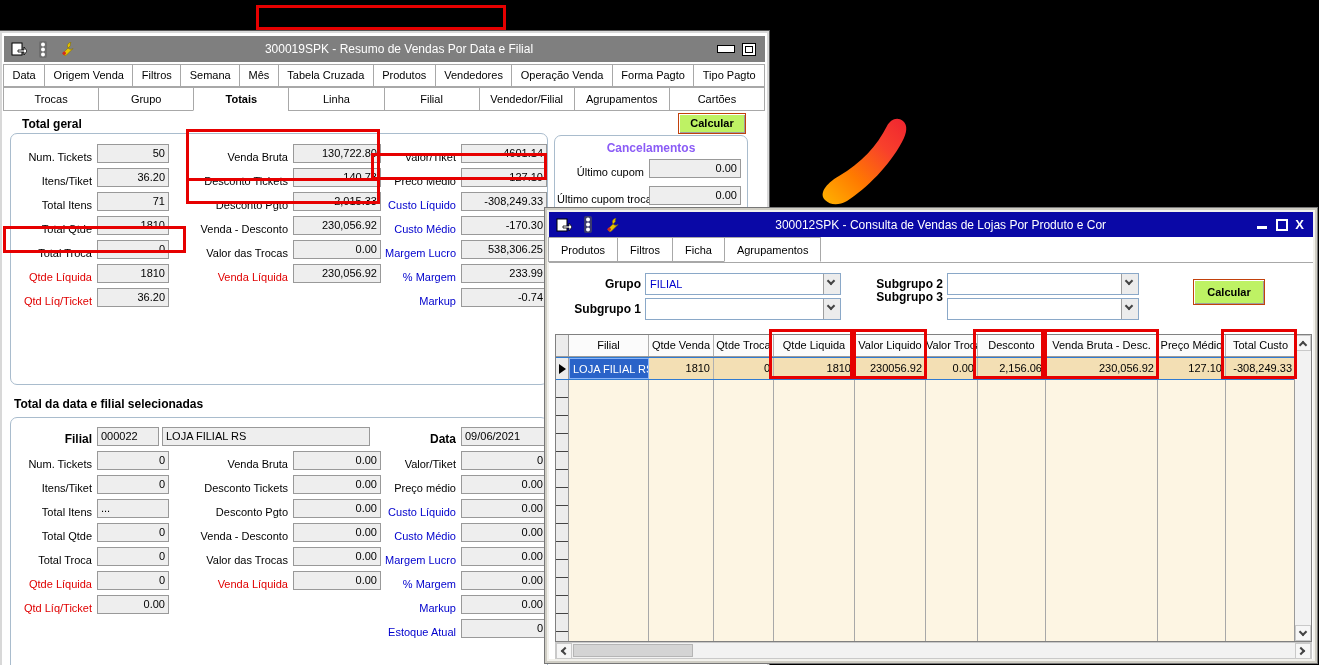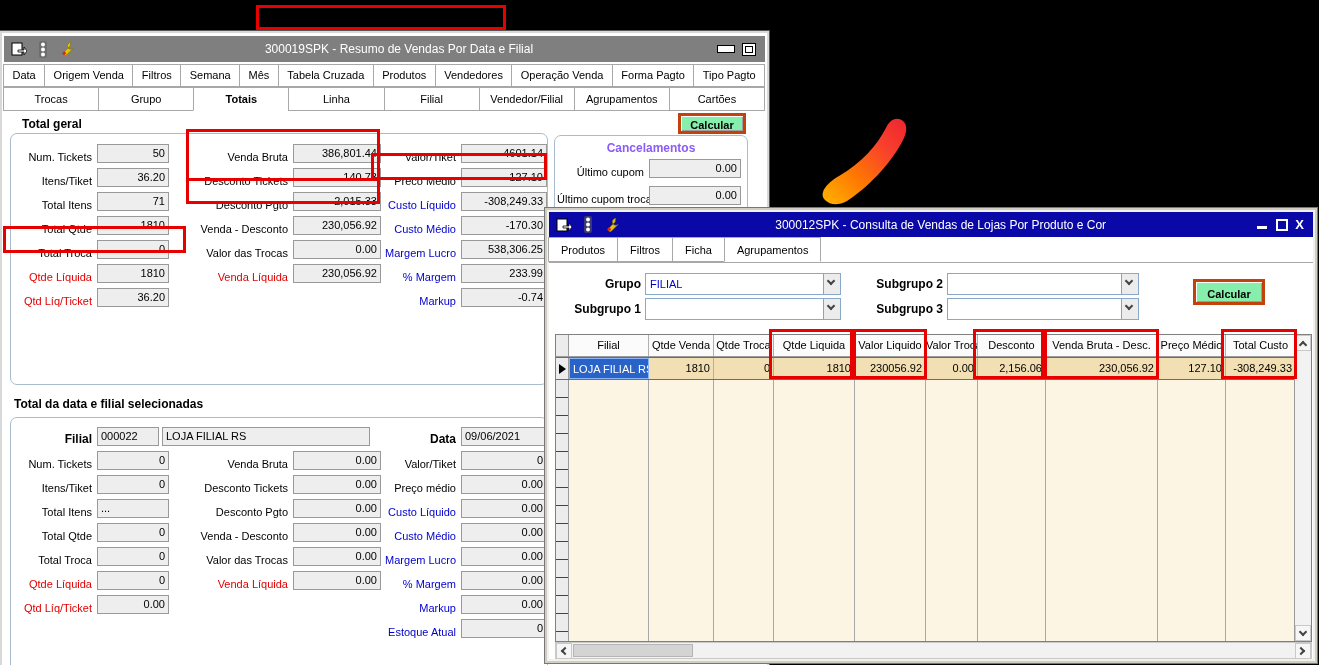--- a/index.html
+++ b/index.html
@@ -37,21 +37,21 @@
   .lb { font-size:11px; text-align:right; padding-right:5px; white-space:nowrap; color:#000; }
   .lb.red { color:#e00000; } .lb.blue { color:#0000cd; } .lb.bold { font-weight:bold; font-size:12px; }
   .fv { height:19px; line-height:17px; background:#eeeeee; border:1px solid #999; font-size:11px; text-align:right; padding:0 3px; white-space:nowrap; overflow:hidden; }
   .fv.left { text-align:left; }
   .c1 .lb { width:84px; } .c1 .fv { width:72px; }
   .c2 .lb { width:100px; } .c2 .fv { width:88px; }
   .c3 .lb { width:84px; } .c3 .fv { width:86px; }
   .cantitle { position:absolute; left:0; right:0; top:5px; text-align:center; color:#8b5cf6; font-weight:bold; font-size:12px; }
   .canrows { position:absolute; left:2px; top:22px; }
   .canrows .lb { width:92px; } .canrows .fv { width:92px; } .canrows .fr { margin-bottom:7px; }
-  .btn { position:absolute; background:#86efac; border:3px solid #c2410c; box-shadow:inset 1px 1px 0 #fff, inset -1px -1px 0 #9d9d9d; font-size:11px; font-weight:bold; text-align:center; font-family:"Liberation Sans", sans-serif; }
+  .btn { position:absolute; background:#bef264; border:1px solid #c2410c; box-shadow:inset 1px 1px 0 #fff, inset -1px -1px 0 #9d9d9d; font-size:11px; font-weight:bold; text-align:center; font-family:"Liberation Sans", sans-serif; }
   .calc1 { left:676px; top:80px; width:68px; height:21px; line-height:19px; }
   .frow-filial .fv.code { width:62px; margin-right:3px; text-align:left; }
   .frow-filial .fv.name { width:208px; text-align:left; }
   .datarow .fv { text-align:left; }
 
   
   .win2 { left:545px; top:208px; width:772px; height:455px; background:#f2f1ec; border:2px solid #cfcdc4; outline:1px solid #777; }
   .w2body { position:absolute; left:2px; top:27px; right:2px; bottom:2px; background:#fff; }
   .tabrow2 { position:absolute; left:0; top:0; right:0; height:26px; display:flex; border-bottom:1px solid #a8a8a8; background:#fff; }
   .t2 { padding:0 12px; font-size:11px; line-height:24px; border:1px solid #a8a8a8; margin-left:-1px; background:#fff; white-space:nowrap; }
@@ -196,21 +196,21 @@
             <span class="fv">1810</span>
           </div>
         <div class="fr">
             <span class="lb red">Qtd Líq/Ticket</span>
             <span class="fv">36.20</span>
           </div>
       </div>
       <div class="fcol c2" style="left:182px; top:9px;">
         <div class="fr">
             <span class="lb">Venda Bruta</span>
-            <span class="fv">386,801.44</span>
+            <span class="fv">130,722.80</span>
           </div>
         <div class="fr">
             <span class="lb">Desconto Tickets</span>
             <span class="fv">140.73</span>
           </div>
         <div class="fr">
             <span class="lb">Desconto Pgto</span>
             <span class="fv">2,015.33</span>
           </div>
         <div class="fr">
@@ -434,21 +434,21 @@
         </div>
 
       <span class="flabel" style="left:300px; top:40px; width:94px;">Subgrupo 2</span>
       <div class="combo" style="left:398px; top:36px; width:192px;">
           <span class="cval"></span>
           <span class="cbtn">
             <span class="chv"></span>
           </span>
         </div>
 
-      <span class="flabel" style="left:300px; top:65px; width:94px;">Subgrupo 3</span>
+      <span class="flabel" style="left:300px; top:53px; width:94px;">Subgrupo 3</span>
       <div class="combo" style="left:398px; top:61px; width:192px;">
           <span class="cval"></span>
           <span class="cbtn">
             <span class="chv"></span>
           </span>
         </div>
 
       <button class="btn calc2">Calcular</button>
 
       <div class="grid">

